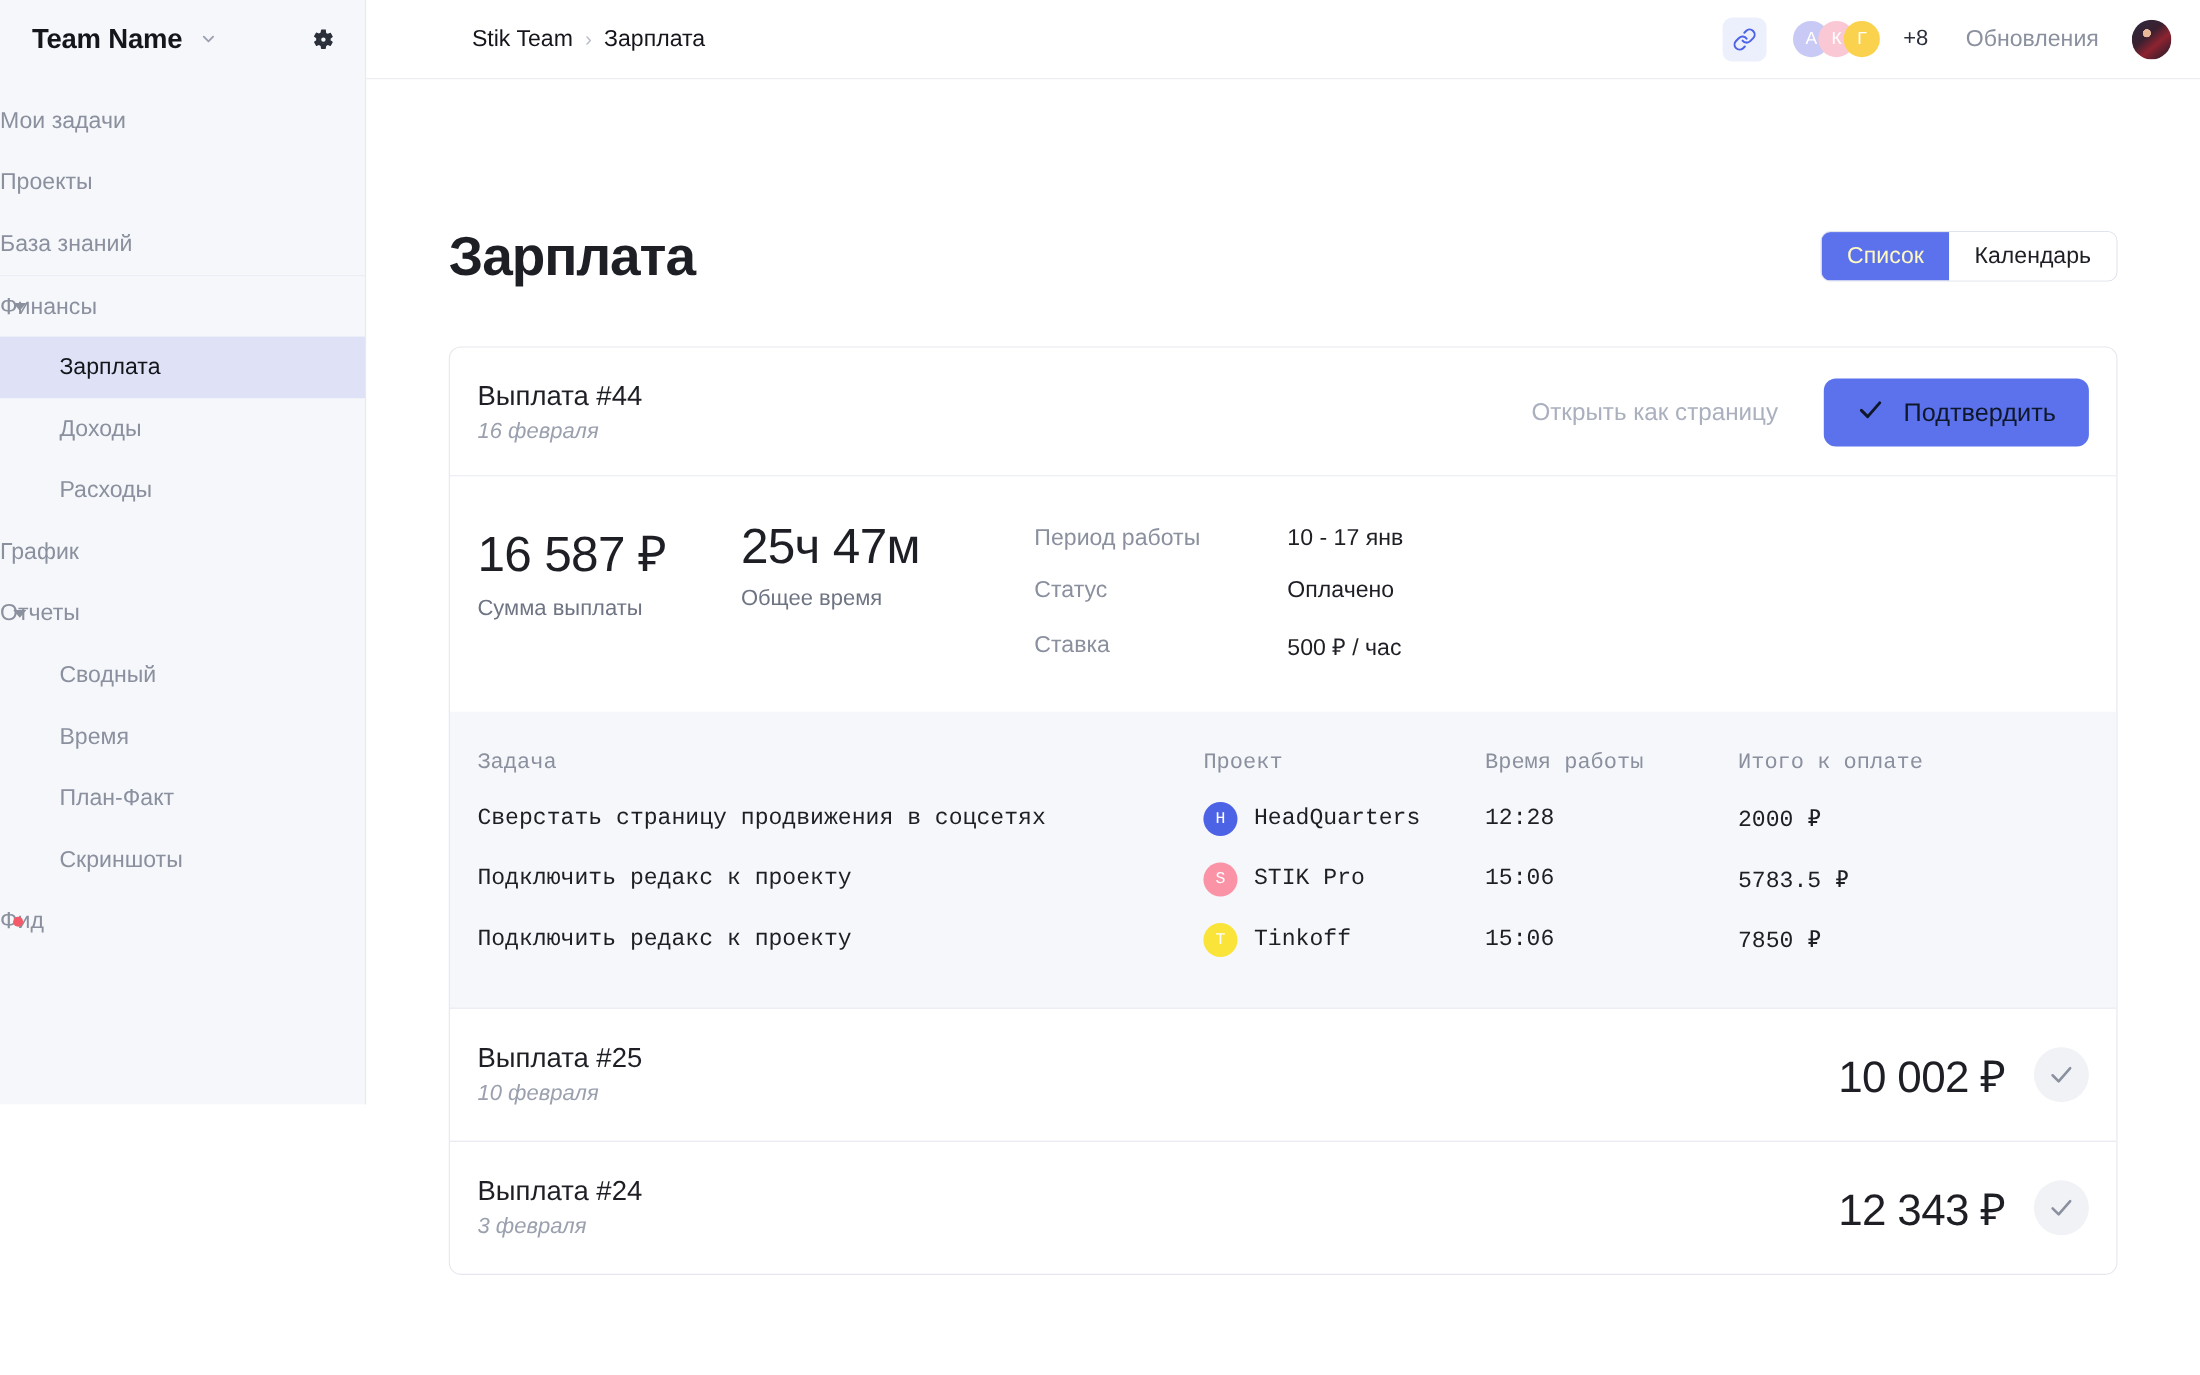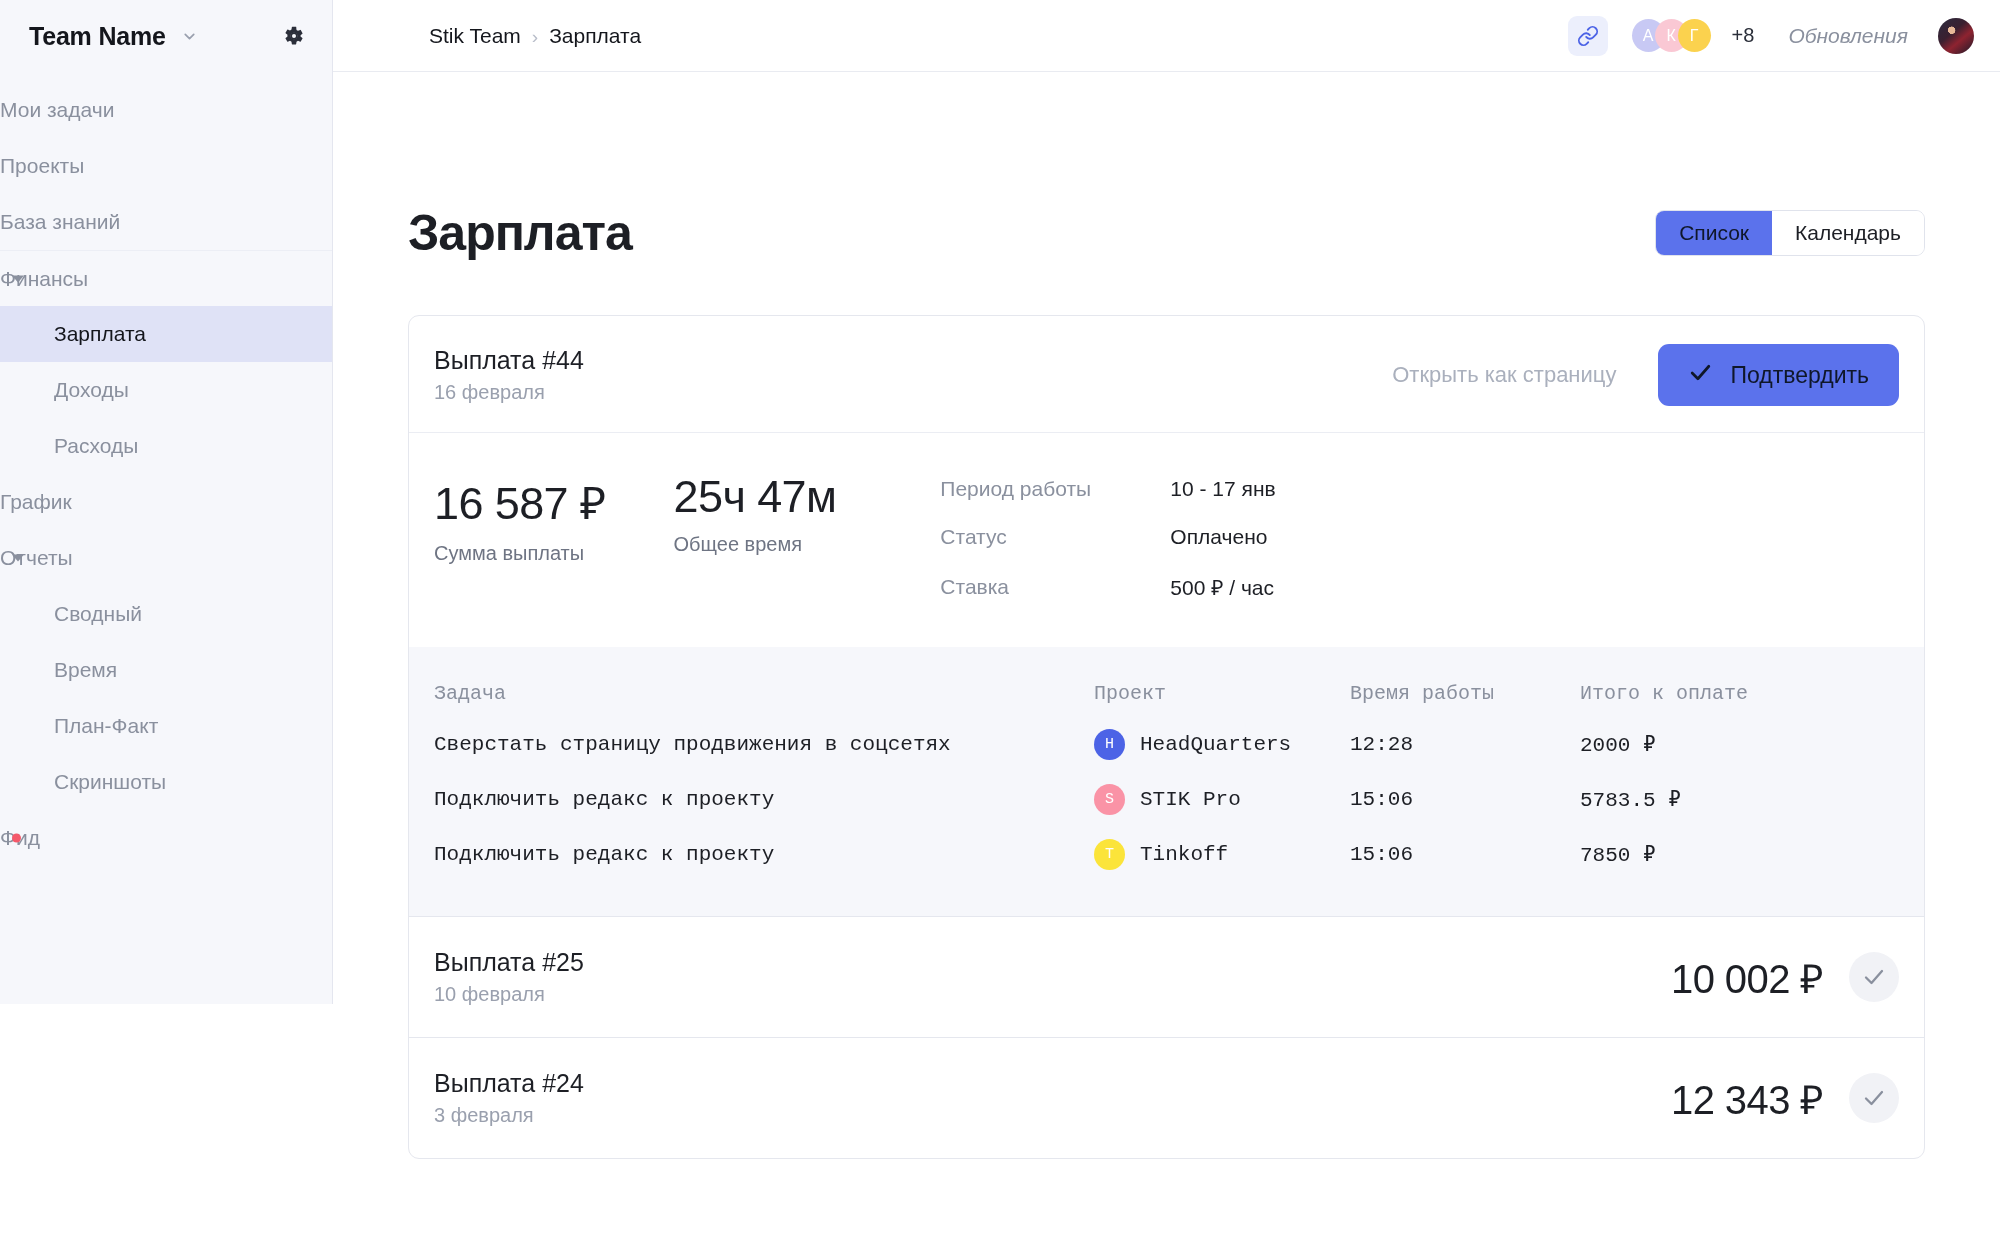--- a/index.html
+++ b/index.html
@@ -78,21 +78,21 @@
     color:#4c63e6; margin-right:24px; cursor:pointer;
   }
   .avatars { display:flex; align-items:center; margin-right:8px; }
   .ava {
     width:33px; height:33px; border-radius:50%;
     display:flex; align-items:center; justify-content:center;
     font-size:16px; color:#ffffff; margin-left:-10px;
   }
   .ava:first-child { margin-left:0; }
   .plus-count { font-size:20px; color:#2b2f3a; margin-left:13px; }
-  .updates { font-size:21px; color:#8a909e; margin-left:34px; cursor:pointer;font-style:italic; }
+  .updates { font-size:21px; color:#8a909e; margin-left:34px; cursor:pointer; }
   .me-avatar {
     width:36px; height:36px; border-radius:50%; margin-left:30px;
     background:
       radial-gradient(circle at 38% 34%, #e8b898 0 11%, transparent 12%),
       linear-gradient(140deg,#2c2b3f 0%, #3a2030 40%, #8e2330 62%, #191a2a 100%);
     overflow:hidden; cursor:pointer;
   }
 
   .content { flex:1 1 auto; overflow:hidden; padding:0 56px 0 56px; }
 
@@ -104,34 +104,34 @@
   .page-head-spacer { flex:1 1 auto; }
 
   .segmented {
     display:flex; border:1px solid #e0e3ec; border-radius:9px; overflow:hidden;
     height:46px;
   }
   .seg {
     display:flex; align-items:center; justify-content:center;
     padding:0 23px; font-size:21px; color:#1d1f25; cursor:pointer; background:#fff;
   }
-  .seg.active { background:#5b72ec; color:#0f172a; }
+  .seg.active { background:#5b72ec; color:#fef9c3; }
 
   
   .card-stack {
     margin-top:53px; margin-left:19px; margin-right:19px;
     border:1px solid #e5e7ee; border-radius:11px;
     background:#fff; overflow:hidden;
   }
 
   .pay-head {
     display:flex; align-items:center; padding:28px 25px 26px 25px;
   }
   .pay-title { font-size:25px; color:#1d1f25; margin-bottom:6px; }
-  .pay-date { font-size:20px; color:#9aa0ae; }
+  .pay-date { font-size:20px; color:#9aa0ae;font-style:italic; }
   .pay-head-spacer { flex:1 1 auto; }
   .open-as-page { font-size:22px; color:#aab0bd; margin-right:42px; cursor:pointer; }
   .confirm-btn {
     display:flex; align-items:center; gap:17px;
     background:#5b72ec; color:#0f172a; font-size:23px;
     border:none; border-radius:11px; height:62px; padding:0 30px; cursor:pointer;
   }
 
   .pay-body {
     display:flex; align-items:flex-start;

